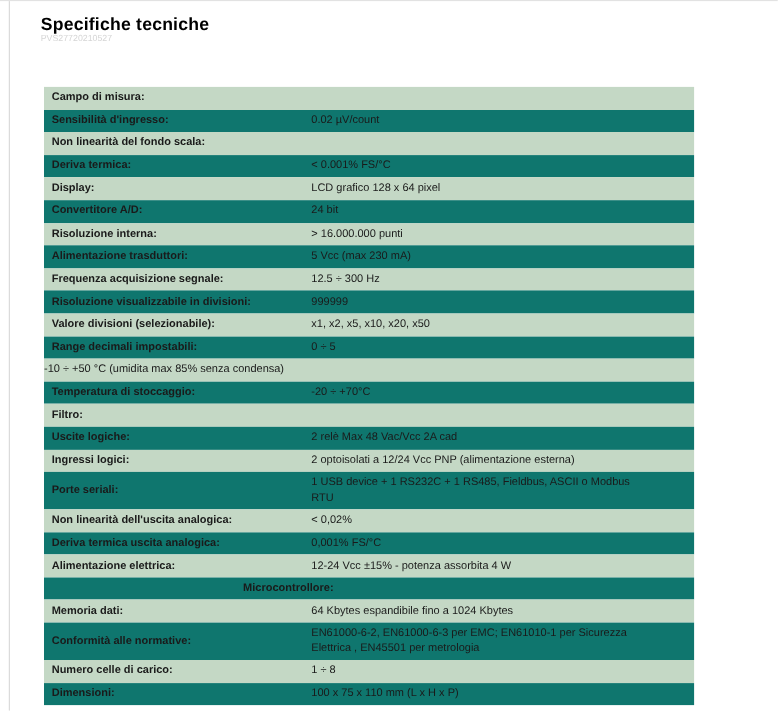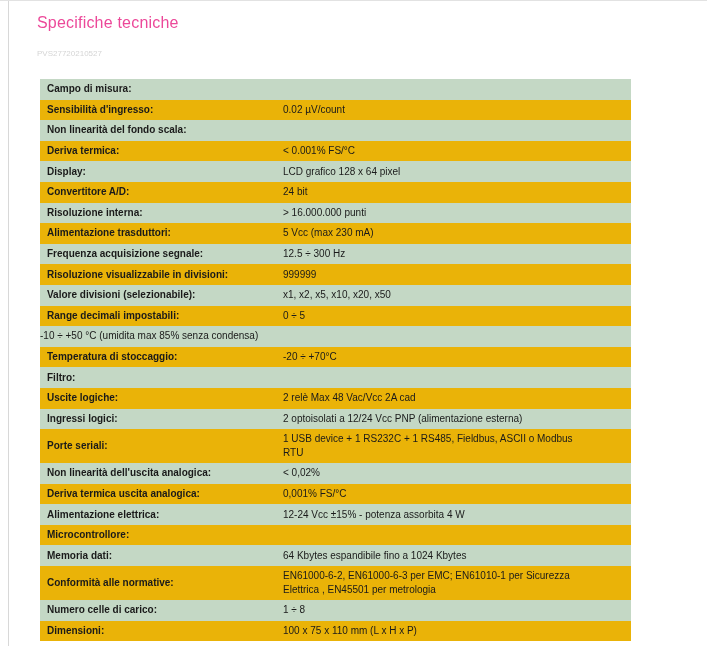--- a/index.html
+++ b/index.html
@@ -12,36 +12,36 @@
     border-top:1px solid #e2e2e2;
     box-sizing:border-box;
   }
   .left-edge {
     position:absolute; left:8px; top:0; bottom:0; width:1px;
     background:#d8d8d8;
   }
   .page-title {
     margin:0;
     position:absolute; left:37px; top:13px;
-    font-size:16px; font-weight:400; color:#ec4899;
+    font-size:16px; font-weight:700; color:#000000;
     letter-spacing:0.2px;
   }
   .doc-code {
-    position:absolute; left:37px; top:48px;
+    position:absolute; left:37px; top:29px;
     font-size:8px; color:#d5d5d5;
   }
   .spec-table {
     position:absolute; left:40px; top:78px; width:591px;
   }
   .spec-row {
     display:flex; align-items:center;
     min-height:20.6px; box-sizing:border-box;
   }
   .spec-row.green { background:var(--row-green, #c4d8c5); }
-  .spec-row.white { background:#eab308; }
+  .spec-row.white { background:#0f766e;justify-content:center; }
   .spec-label {
     flex:none; width:236px; padding-left:7px;
     font-size:10px; font-weight:700; color:#1a1a1a;
     line-height:1.2;
   }
   .spec-value {
     flex:1; padding:3px 55px 3px 0;
     font-size:10px; font-weight:400; color:#1a1a1a;
     line-height:1.4;
   }

